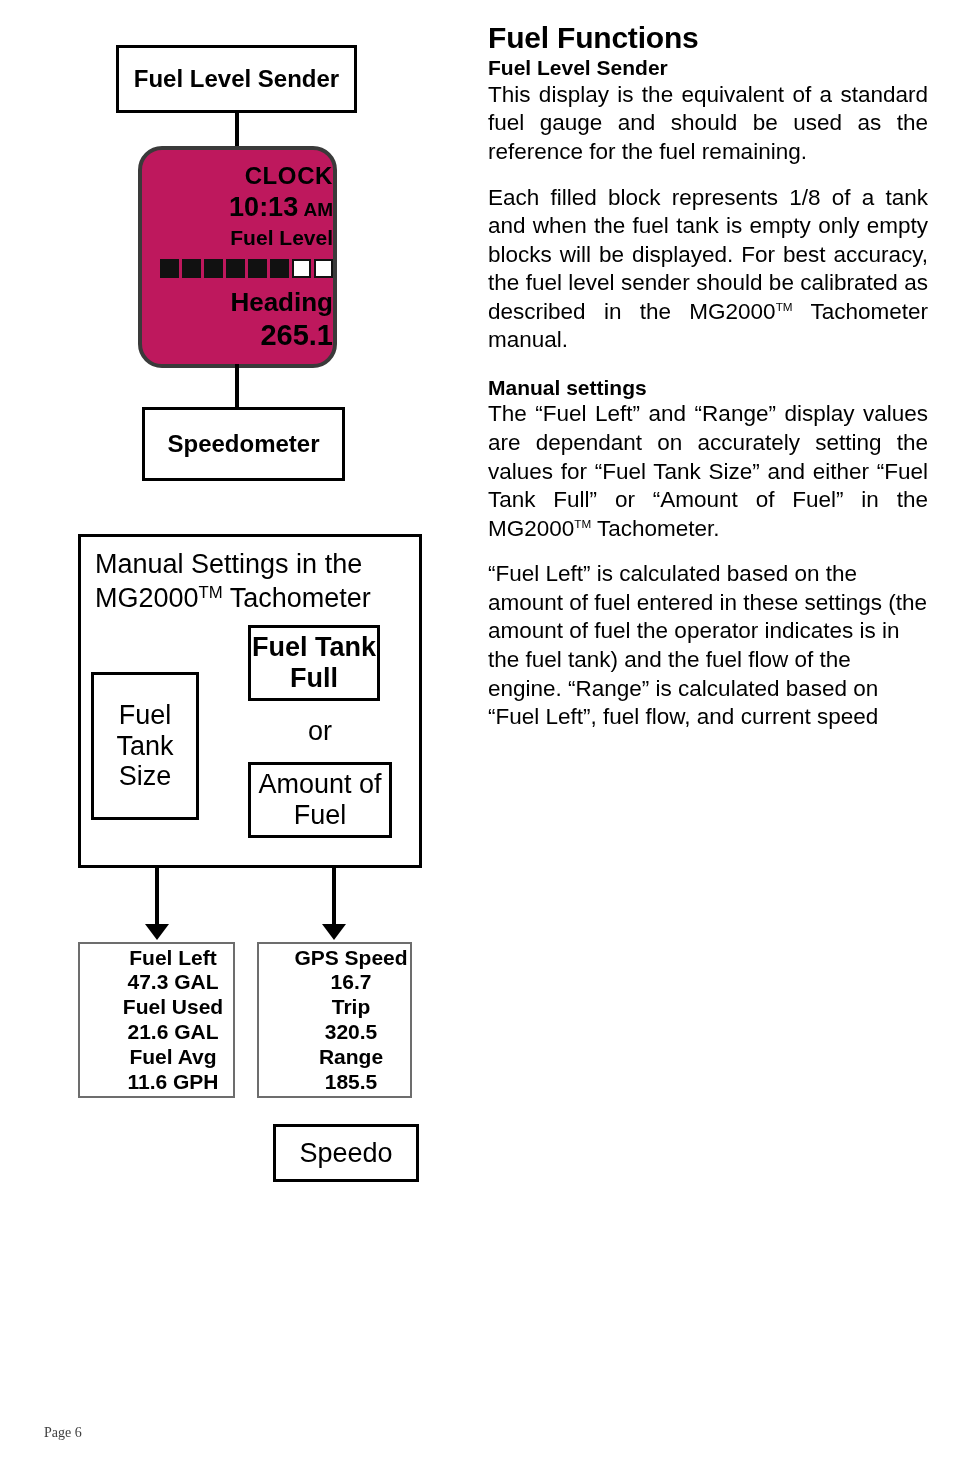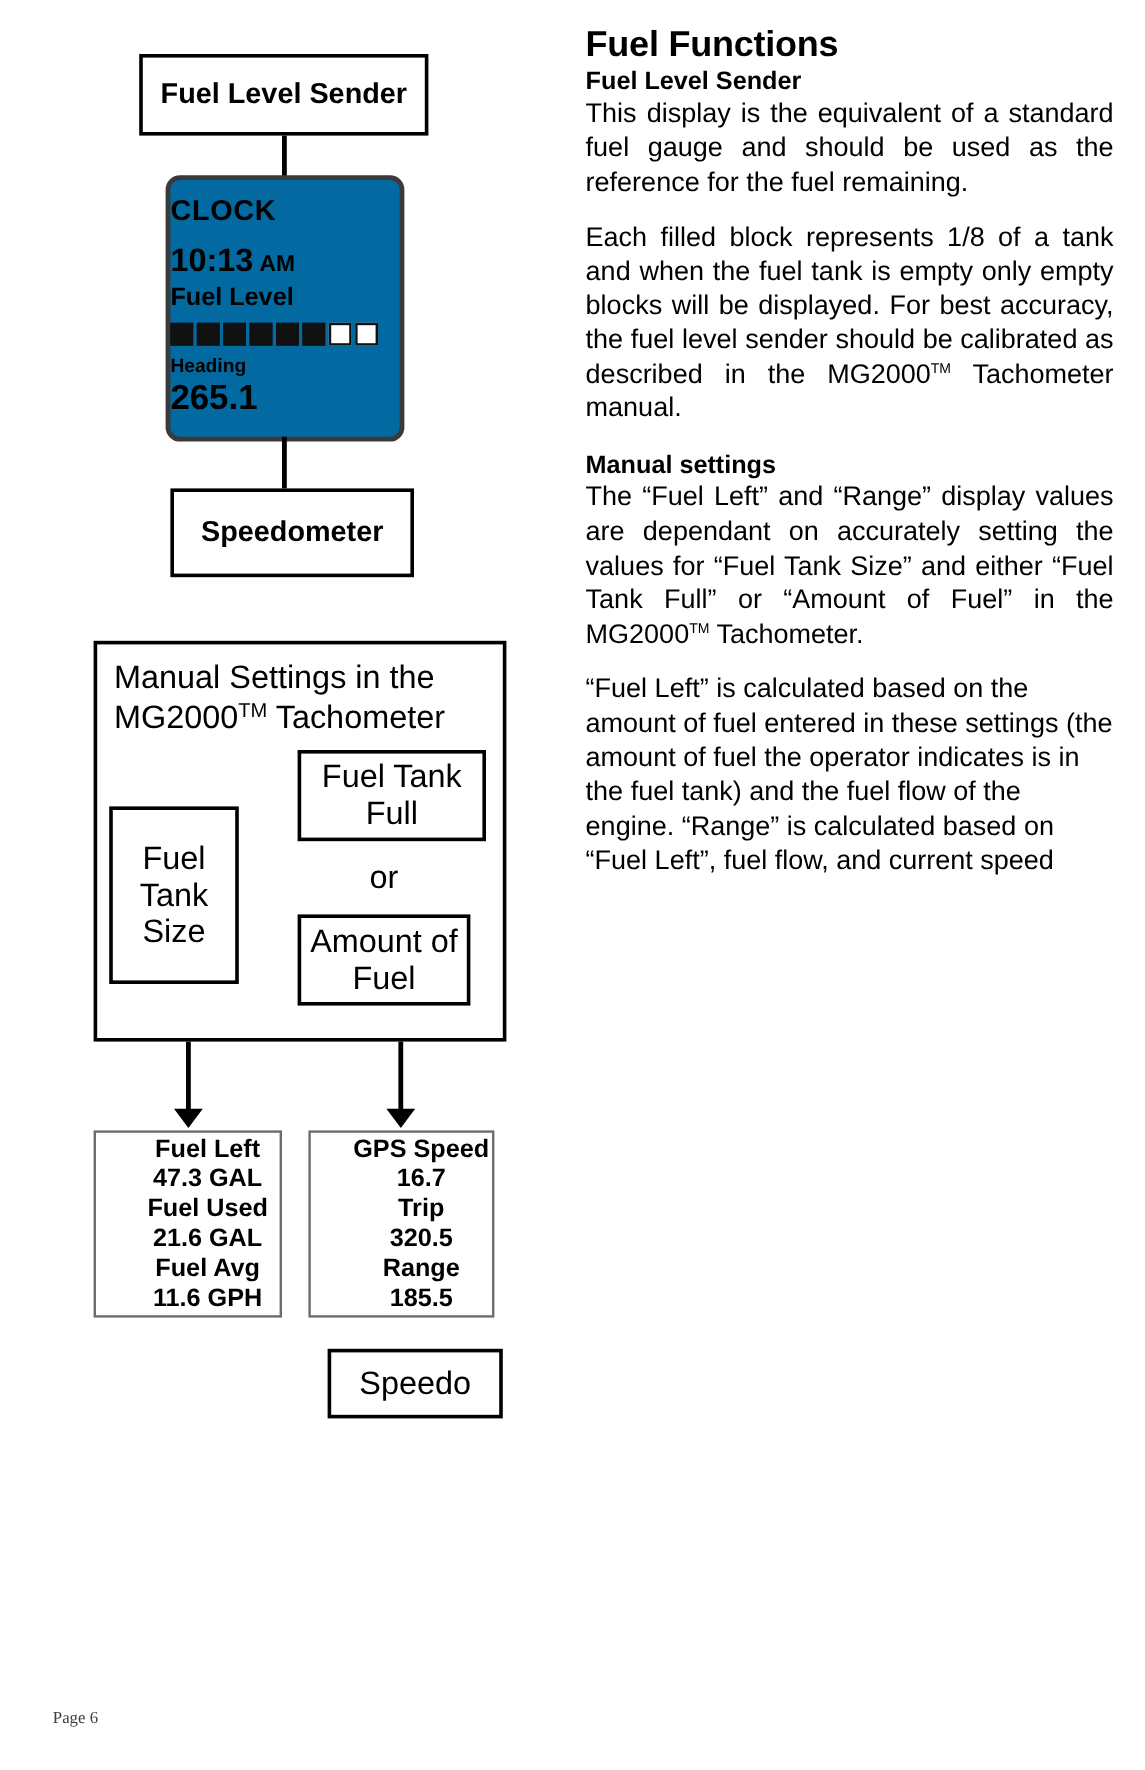--- a/index.html
+++ b/index.html
@@ -44,25 +44,25 @@
     text-align: center;
     font-weight: bold;
     line-height: 1.18;
     padding-left: 33px;
   }
   .lcdpanel .row { display: block; white-space: nowrap; }
 
   
   .screen {
     border: 4px solid #3a3a3a;
-    border-radius: 12px;
-    background: #0369a1;
+    border-radius: 24px;
+    background: #be185d;
     display: flex;
     flex-direction: column;
-    align-items: flex-start;
+    align-items: flex-end;
     justify-content: flex-start;
     text-align: center;
     font-weight: bold;
   }
   .screen .ln { display: block; white-space: nowrap; }
 
   
   .fuelbar { display: flex; gap: 3px; }
   .blk { width: 19px; height: 19px; box-sizing: border-box; }
   .blk.filled { background: #111; border: 2px solid #111; }
@@ -145,54 +145,54 @@
 <div class="page">
 
   <div class="abs dbox" style="left:116px; top:45px; width:241px; height:68px; font-size:24px;">
     <span>Fuel Level Sender</span>
   </div>
 
   <div class="abs vline" style="left:235px; top:113px; height:35px;"></div>
 
   <div class="abs screen" style="left:138px; top:146px; width:199px; height:222px; padding-top:12px;">
     <span class="ln" style="font-size:24px; letter-spacing:0.6px;">CLOCK</span>
-    <span class="ln" style="font-size:27px; margin-top:12px;"><span>10:13</span><span style="font-size:19px;">&nbsp;</span><span style="font-size:19px;">AM</span></span>
+    <span class="ln" style="font-size:27px; margin-top:2px;"><span>10:13</span><span style="font-size:19px;">&nbsp;</span><span style="font-size:19px;">AM</span></span>
     <span class="ln" style="font-size:21px; margin-top:3px;">Fuel Level</span>
     <div class="fuelbar" style="margin-top:9px;">
       <span class="blk filled"></span>
       <span class="blk filled"></span>
       <span class="blk filled"></span>
       <span class="blk filled"></span>
       <span class="blk filled"></span>
       <span class="blk filled"></span>
       <span class="blk empty"></span>
       <span class="blk empty"></span>
     </div>
-    <span class="ln" style="font-size:16px; margin-top:9px;">Heading</span>
+    <span class="ln" style="font-size:26px; margin-top:9px;">Heading</span>
     <span class="ln" style="font-size:29px; margin-top:1px;">265.1</span>
   </div>
 
   <div class="abs vline" style="left:235px; top:364px; height:45px;"></div>
 
   <div class="abs dbox" style="left:142px; top:407px; width:203px; height:74px; font-size:24px;">
     <span>Speedometer</span>
   </div>
 
   <div class="abs" style="left:78px; top:534px; width:344px; height:334px; border:3px solid #000; background:#fff;">
     <div class="hplain" style="position:absolute; left:14px; top:10px; width:310px; text-align:left; font-size:27px; line-height:1.26;">
       <span style="display:block;">Manual Settings in the</span>
       <span style="display:block;"><span>MG2000</span><sup class="tm" style="font-size:0.62em; vertical-align:0.55em;">TM</sup><span> Tachometer</span></span>
     </div>
   </div>
 
   <div class="abs hbox" style="left:91px; top:672px; width:108px; height:148px; font-size:27px;">
     <span>Fuel Tank Size</span>
   </div>
 
-  <div class="abs hbox" style="left:248px; top:625px; width:157px; height:76px; font-size:27px;">
+  <div class="abs hbox" style="left:248px; top:625px; width:132px; height:76px; font-size:27px;font-weight:bold;">
     <span>Fuel Tank Full</span>
   </div>
 
   <div class="abs hplain" style="left:248px; top:716px; width:144px; font-size:27px;">
     <span>or</span>
   </div>
 
   <div class="abs hbox" style="left:248px; top:762px; width:144px; height:76px; font-size:27px;">
     <span>Amount of Fuel</span>
   </div>

